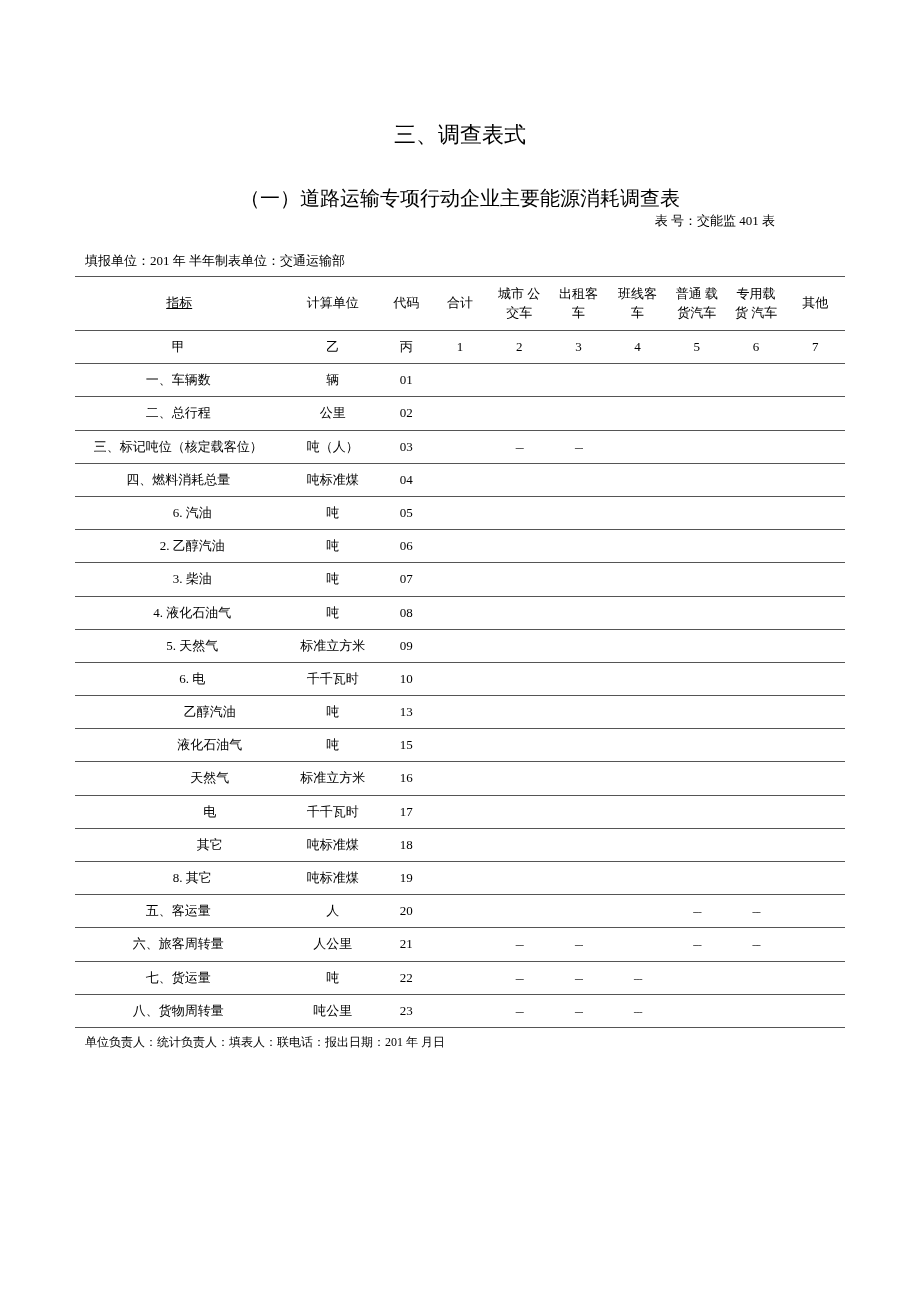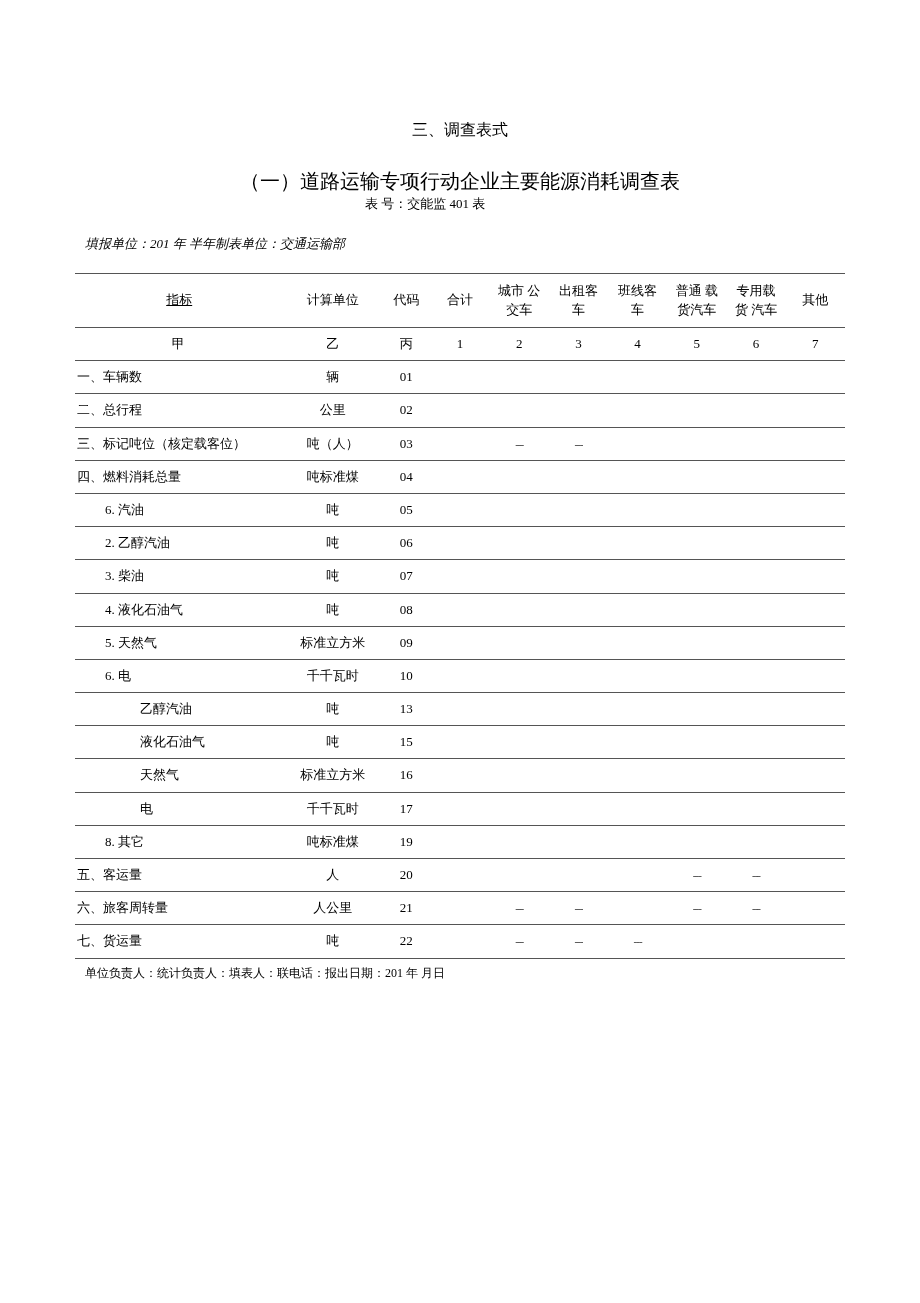--- a/index.html
+++ b/index.html
@@ -6,61 +6,60 @@
     body {
       font-family: "SimSun", "宋体", serif;
       background: #fff;
       width: 920px;
       padding: 120px 75px 60px;
       color: #000;
       font-size: 14px;
     }
     .title-main {
       text-align: center;
-      font-size: 16px;
+      font-size: 22px;
       font-weight: normal;
-      margin-bottom: 27px;
+      margin-bottom: 35px;
       font-family: "SimSun", serif;
     }
     .title-sub {
       text-align: center;
       font-size: 20px;
       font-weight: normal;
       font-family: "SimSun", serif;
     }
     .form-code {
-      text-align: center;
+      text-align: right;
       font-size: 13px;
       padding-right: 70px;
       margin-bottom: 22px;
     }
     .header-line {
       font-size: 13px;
-      margin-bottom: 20px;
+      margin-bottom: 6px;
       padding-left: 10px;
-      font-style: italic;
     }
     table {
       width: 100%;
       border-collapse: collapse;
       font-size: 13px;
     }
     th, td {
       border-top: 1px solid #555;
       border-bottom: 1px solid #555;
       padding: 7px 4px;
       text-align: center;
       vertical-align: middle;
       line-height: 1.4;
     }
     th {
       font-weight: normal;
       height: 54px;
     }
-    .label-row td:first-child, .data-row td:first-child { text-align: left; padding-left: 2px; }
+    .label-row td:first-child, .data-row td:first-child { text-align: center; padding-left: 2px; }
     .indent1 { padding-left: 30px !important; }
     .indent2 { padding-left: 65px !important; }
     .col-indicator { width: 190px; text-decoration: underline; }
     .col-unit { width: 90px; }
     .col-code { width: 44px; }
     .col-data { width: 54px; }
     .footer-line {
       font-size: 12px;
       margin-top: 6px;
       padding-left: 10px;
@@ -265,20 +264,32 @@
         <td>17</td>
         <td></td>
         <td></td>
         <td></td>
         <td></td>
         <td></td>
         <td></td>
         <td></td>
       </tr>
       <tr class="data-row">
+        <td class="indent2">其它</td>
+        <td>吨标准煤</td>
+        <td>18</td>
+        <td></td>
+        <td></td>
+        <td></td>
+        <td></td>
+        <td></td>
+        <td></td>
+        <td></td>
+      </tr>
+      <tr class="data-row">
         <td class="indent1">8. 其它</td>
         <td>吨标准煤</td>
         <td>19</td>
         <td></td>
         <td></td>
         <td></td>
         <td></td>
         <td></td>
         <td></td>
         <td></td>
@@ -304,20 +315,32 @@
         <td><span class="dash">---</span></td>
         <td></td>
         <td><span class="dash">---</span></td>
         <td><span class="dash">---</span></td>
         <td></td>
       </tr>
       <tr class="data-row">
         <td>七、货运量</td>
         <td>吨</td>
         <td>22</td>
+        <td></td>
+        <td><span class="dash">---</span></td>
+        <td><span class="dash">---</span></td>
+        <td><span class="dash">---</span></td>
+        <td></td>
+        <td></td>
+        <td></td>
+      </tr>
+      <tr class="data-row">
+        <td>八、货物周转量</td>
+        <td>吨公里</td>
+        <td>23</td>
         <td></td>
         <td><span class="dash">---</span></td>
         <td><span class="dash">---</span></td>
         <td><span class="dash">---</span></td>
         <td></td>
         <td></td>
         <td></td>
       </tr>
     </tbody>
 </table>

